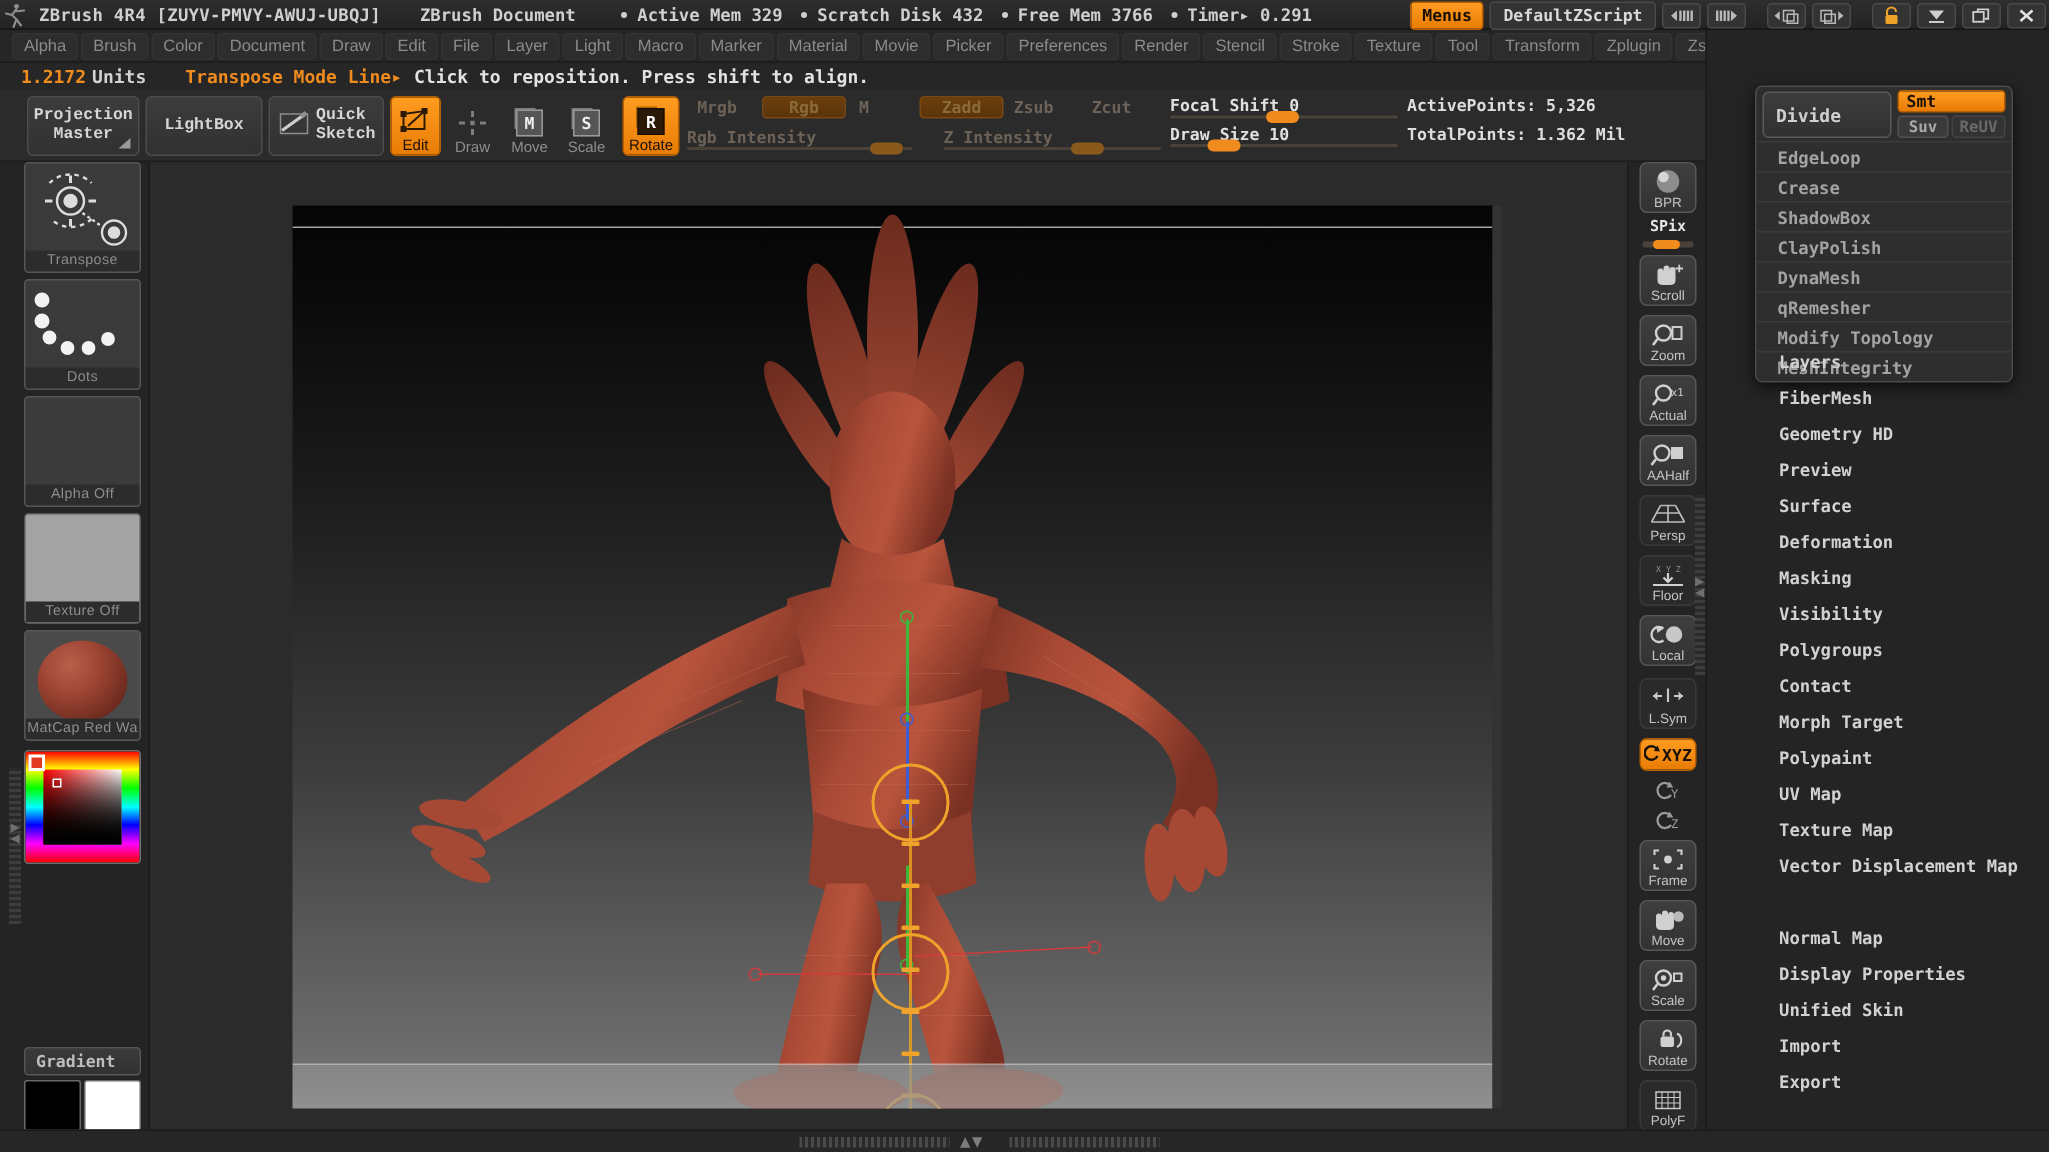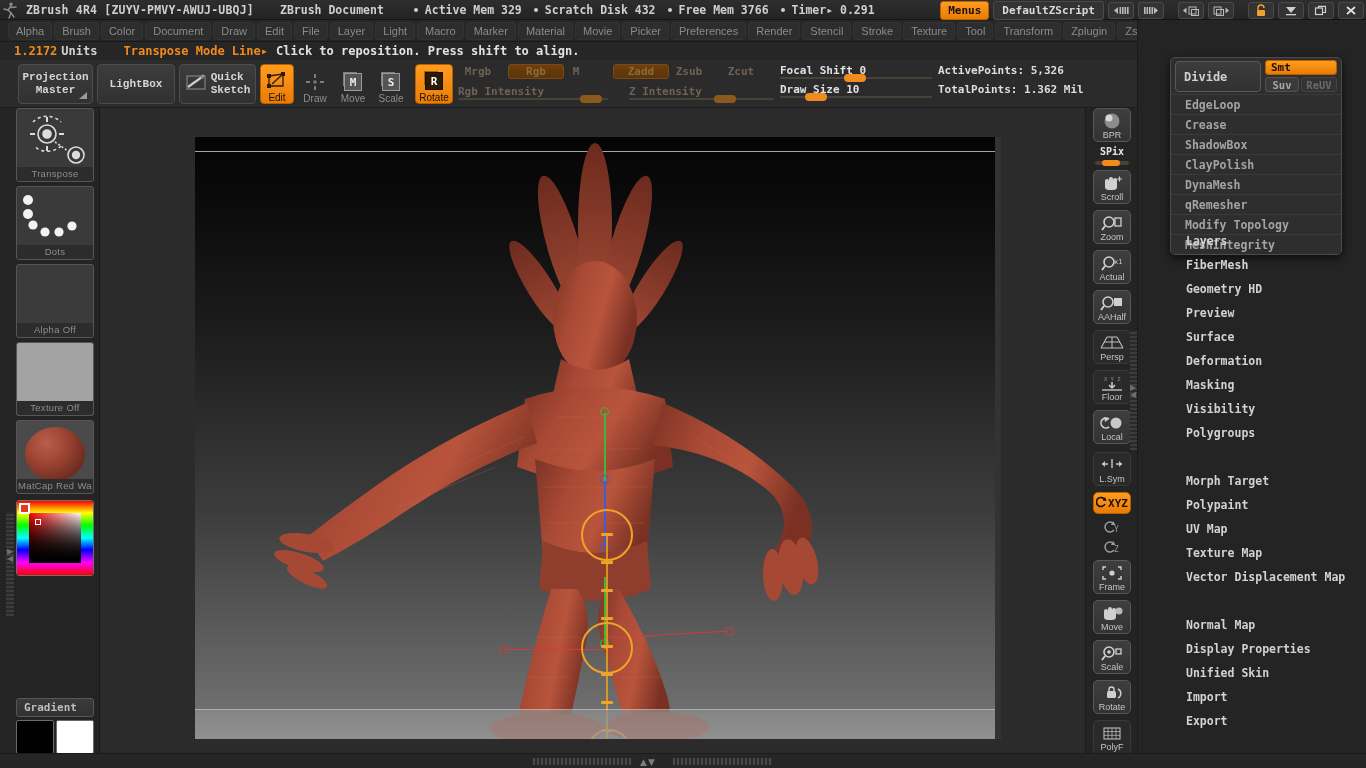--- a/index.html
+++ b/index.html
@@ -841,20 +841,21 @@
 
     <div class="mrow" style="top:209px;">Layers</div>
     <div class="mrow" style="top:233px;">FiberMesh</div>
     <div class="mrow" style="top:257px;">Geometry HD</div>
     <div class="mrow" style="top:281px;">Preview</div>
     <div class="mrow" style="top:305px;">Surface</div>
     <div class="mrow" style="top:329px;">Deformation</div>
     <div class="mrow" style="top:353px;">Masking</div>
     <div class="mrow" style="top:377px;">Visibility</div>
     <div class="mrow" style="top:401px;">Polygroups</div>
+    <div class="mrow" style="top:425px;">Contact</div>
     <div class="mrow" style="top:449px;">Morph Target</div>
     <div class="mrow" style="top:473px;">Polypaint</div>
     <div class="mrow" style="top:497px;">UV Map</div>
     <div class="mrow" style="top:521px;">Texture Map</div>
     <div class="mrow" style="top:545px;">Vector Displacement Map</div>
     <div class="mrow" style="top:593px;">Normal Map</div>
     <div class="mrow" style="top:617px;">Display Properties</div>
     <div class="mrow" style="top:641px;">Unified Skin</div>
     <div class="mrow" style="top:689px;">Export</div>
     <div class="mrow" style="top:665px;">Import</div>

